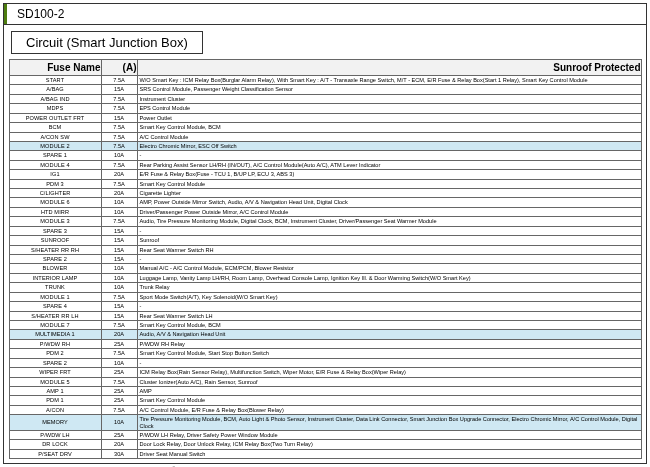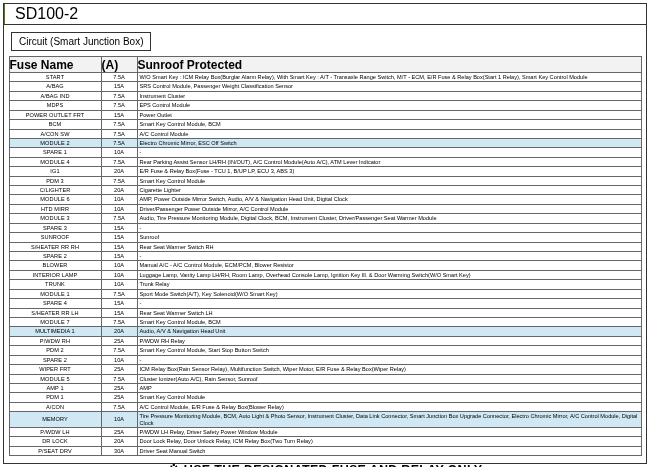--- a/index.html
+++ b/index.html
@@ -10,28 +10,28 @@
   *{margin:0;padding:0;box-sizing:border-box;}
   html,body{width:650px;height:467px;background:#ffffff;
     font-family:"Liberation Sans","DejaVu Sans",sans-serif;color:#111;}
   .page{position:absolute;left:3px;top:3px;width:644px;height:461px;
     border:1px solid #333;background:#fff;}
   .titlebar{display:flex;justify-content:space-between;align-items:stretch;
     height:21px;border-bottom:1px solid #333;}
   .titlebar .title{display:flex;align-items:center;padding-left:8px;
     font-size:11px;color:#000;}
   .titlebar .doc-code{display:flex;align-items:center;padding:0 10px;
-    border-left:1px solid #4d7c0f;font-size:16px;color:#000;}
+    border-left:3px solid #4d7c0f;font-size:12px;color:#000;}
   .section-row{padding:6px 0 4px 7px;}
   .section-label{display:inline-block;border:1px solid #333;
-    padding:3px 7px;font-size:10px;color:#000;background:#fff;}
+    padding:3px 14px;font-size:13px;color:#000;background:#fff;}
   table{border-collapse:collapse;width:632px;margin:1px auto 0;table-layout:fixed;}
   th,td{border:1px solid var(--bdr);vertical-align:middle;}
-  th{font-size:12px;font-weight:bold;height:16px;background:var(--hdr);
-    text-align:left;color:#000;}
+  th{font-size:10px;font-weight:bold;height:16px;background:var(--hdr);
+    text-align:right;color:#000;}
   col.c-name{width:92px;}
   col.c-amp{width:36px;}
   col.c-circuit{width:504px;}
   td{font-size:5.6px;line-height:1.15;height:8px;padding:1px 2px;color:#000;}
   td.name{text-align:center;letter-spacing:0.1px;}
   td.amp{text-align:center;}
   td.circuit{text-align:left;}
   tr.hl td{background:var(--hl);}
   .footer{margin-top:6px;text-align:center;font-weight:bold;font-size:12.5px;
     letter-spacing:0.3px;color:#000;}

